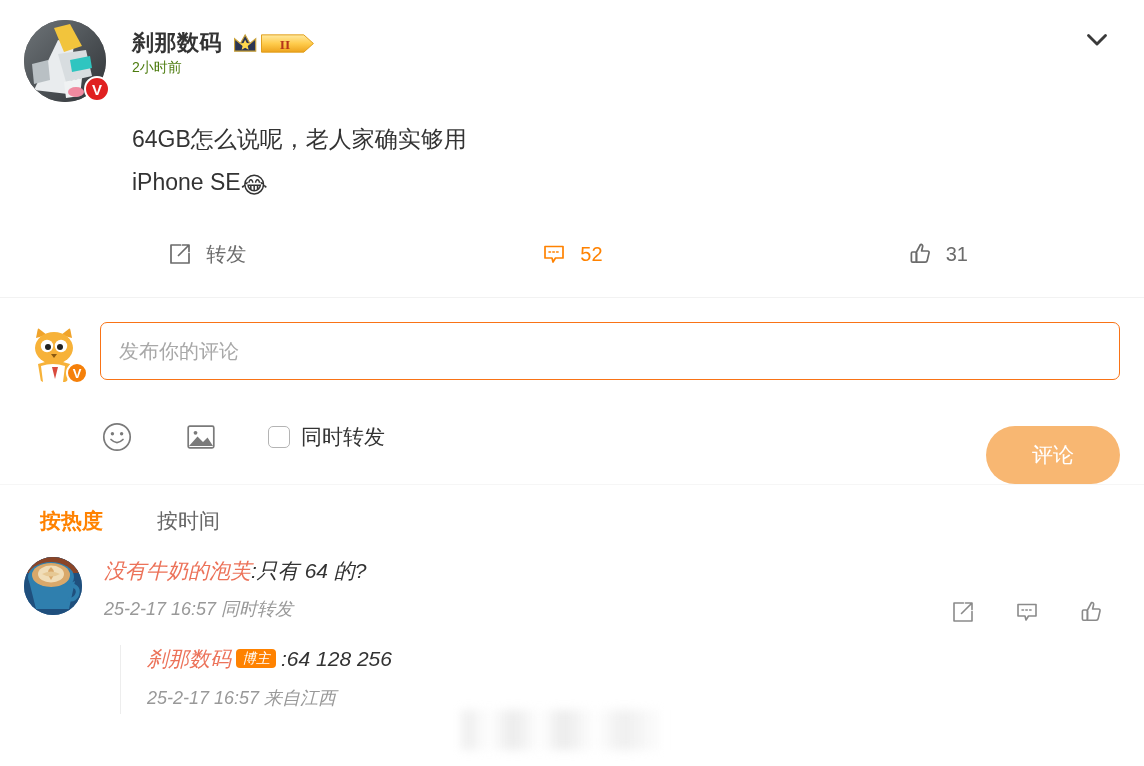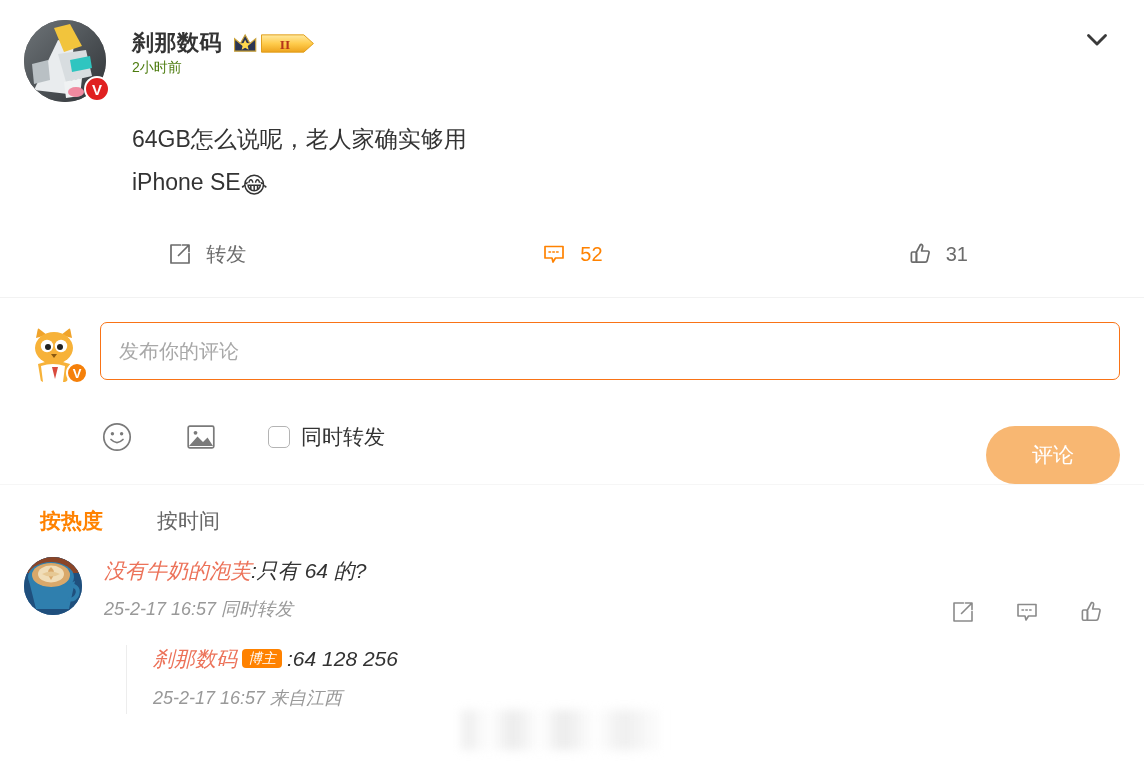--- a/index.html
+++ b/index.html
@@ -126,21 +126,21 @@
   .ci-sub {
     font-size: 18px; color: #999; margin-top: 12px;
   }
   .ci-actions {
     position: absolute; right: 16px; top: 42px;
     display: flex; gap: 38px; align-items: center;
   }
   .ci-actions svg { display: block; cursor: pointer; }
 
   .reply-block {
-    margin-top: 24px; margin-left: 22px;
+    margin-top: 24px; margin-left: 16px;
     border-left: 1px solid #ededed; padding-left: 26px;
     padding-bottom: 4px;
   }
   .reply-text { font-size: 21px; color: #333; line-height: 1.35; }
   .blogger-badge {
     display: inline-block; background: #ff8200; color: #fff;
     font-size: 14px; border-radius: 4px; padding: 2px 6px 3px 6px;
     vertical-align: 3px; margin: 0 5px; line-height: 1;
     font-weight: normal;
   }

